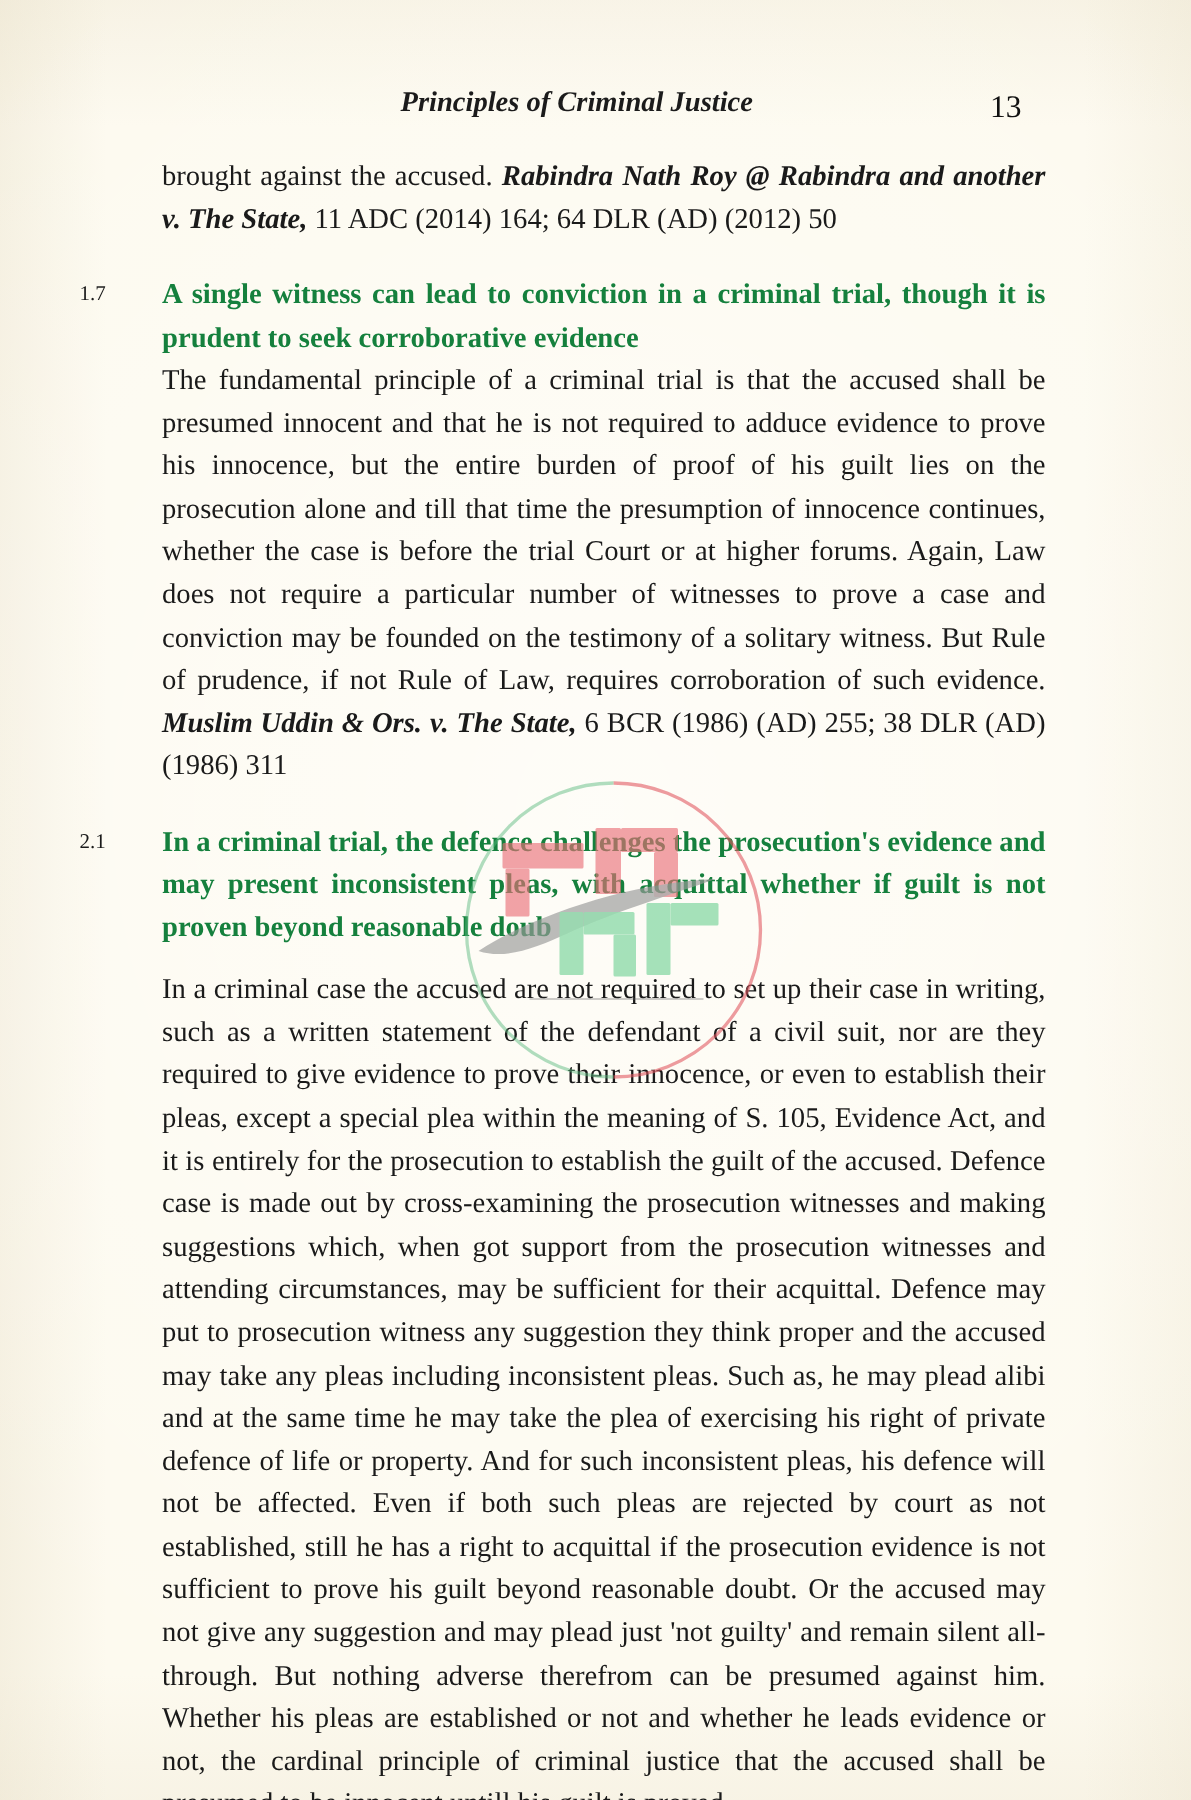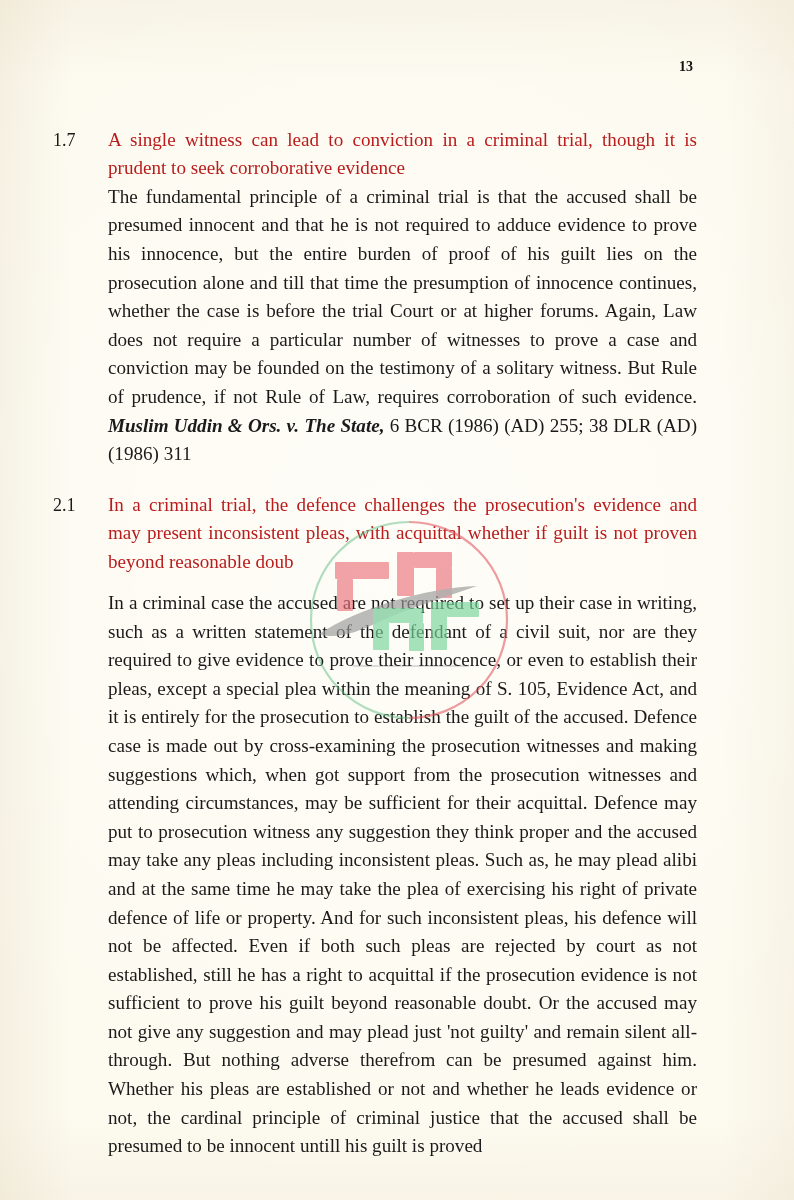--- a/index.html
+++ b/index.html
@@ -66,24 +66,24 @@
     right: 0;
     text-align: center;
     font-style: italic;
     font-weight: 700;
     font-size: 19px;
     color: #1b1b1b;
     padding-right: 36px;
   }
   .header-pageno {
     position: absolute;
-    right: 4px;
+    right: 16px;
     top: 1px;
-    font-weight: 700;
-    font-size: 14px;
+    font-weight: 400;
+    font-size: 21px;
     color: #111;
   }
 
   
   .content {
     position: absolute;
     left: 53px;
     top: 104px;
     width: 644px;
   }
@@ -107,32 +107,32 @@
   
   .section {
     position: relative;
     margin-top: 22px;
     padding-left: 55px;
   }
   .section-num {
     position: absolute;
     left: 0;
     top: 0;
-    font-size: 18px;
+    font-size: 14px;
     line-height: 28.6px;
     color: #1a1a1a;
   }
   .section-title {
     margin: 0;
     font-size: 19.1px;
     line-height: 28.4px;
-    font-weight: 400;
+    font-weight: 700;
     text-align: justify;
     text-justify: inter-word;
-    color: #b91c1c;
+    color: #15803d;
   }
   .section-body {
   }
 
   
   .tail { margin-top: 13px; }
 
   
   .watermark {
     position: absolute;
@@ -158,25 +158,27 @@
   <div class="ghost g3"></div>
   <div class="ghost g4"></div>
   <div class="ghost g5"></div>
   <div class="ghost g6"></div>
   <div class="ghost g7"></div>
   <div class="ghost g8"></div>
   <div class="ghost g9"></div>
   <div class="ghost g10"></div>
 
   <div class="header">
+    <div class="header-title">Principles of Criminal Justice</div>
     <div class="header-pageno">13</div>
   </div>
 
   <div class="content">
 
+    <p class="para"><span>brought against the accused. </span><span class="cite">Rabindra Nath Roy @ Rabindra and another v. The State,</span><span> 11 ADC (2014) 164; 64 DLR (AD) (2012) 50</span></p>
 
     <div class="section">
       <div class="section-num">1.7</div>
       <h2 class="section-title">A single witness can lead to conviction in a criminal trial, though it is prudent to seek corroborative evidence</h2>
     </div>
     <p class="para section-body"><span>The fundamental principle of a criminal trial is that the accused shall be presumed innocent and that he is not required to adduce evidence to prove his innocence, but the entire burden of proof of his guilt lies on the prosecution alone and till that time the presumption of innocence continues, whether the case is before the trial Court or at higher forums. Again, Law does not require a particular number of witnesses to prove a case and conviction may be founded on the testimony of a solitary witness. But Rule of prudence, if not Rule of Law, requires corroboration of such evidence. </span><span class="cite">Muslim Uddin &amp; Ors. v. The State,</span><span> 6 BCR (1986) (AD) 255; 38 DLR (AD) (1986) 311</span></p>
 
     <div class="section">
       <div class="section-num">2.1</div>
       <h2 class="section-title">In a criminal trial, the defence challenges the prosecution's evidence and may present inconsistent pleas, with acquittal whether if guilt is not proven beyond reasonable doub</h2>

